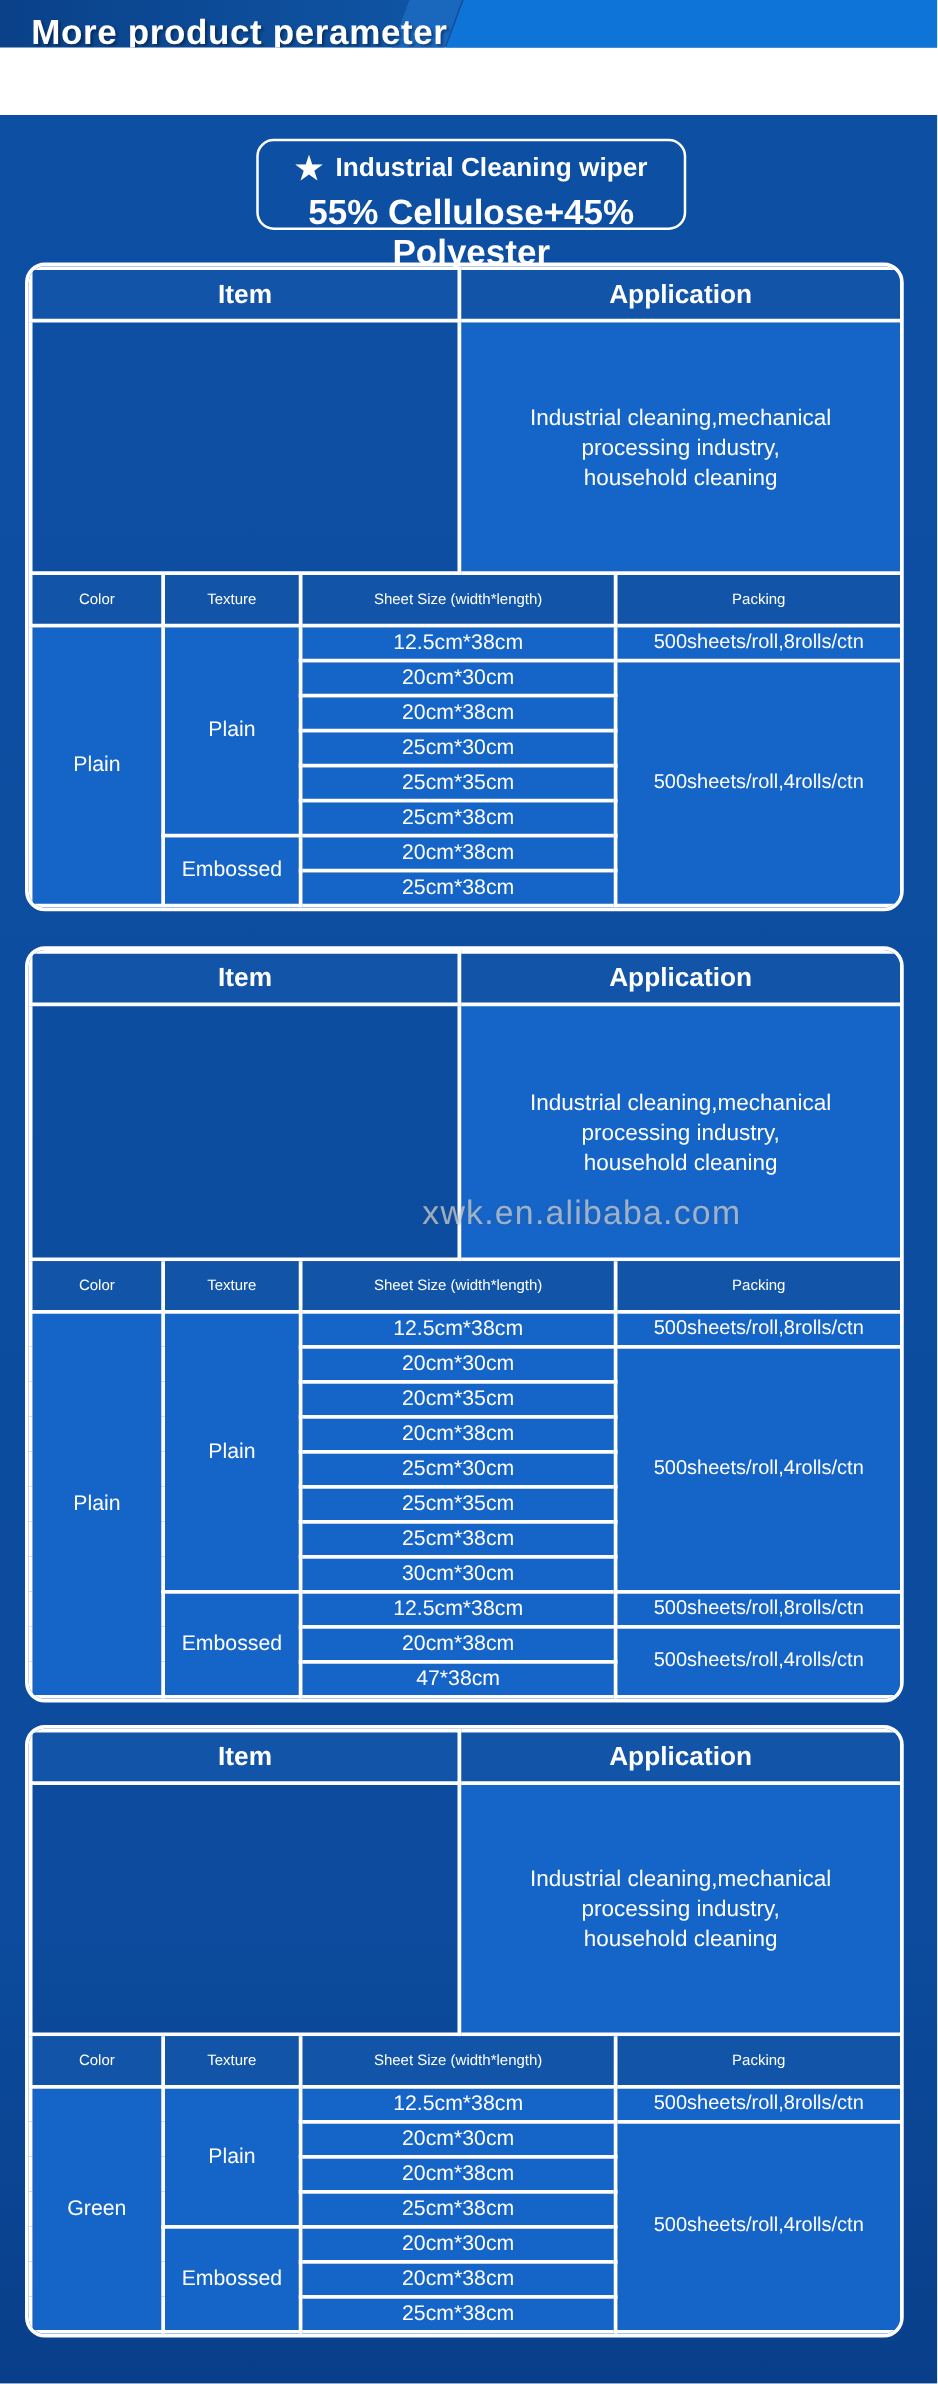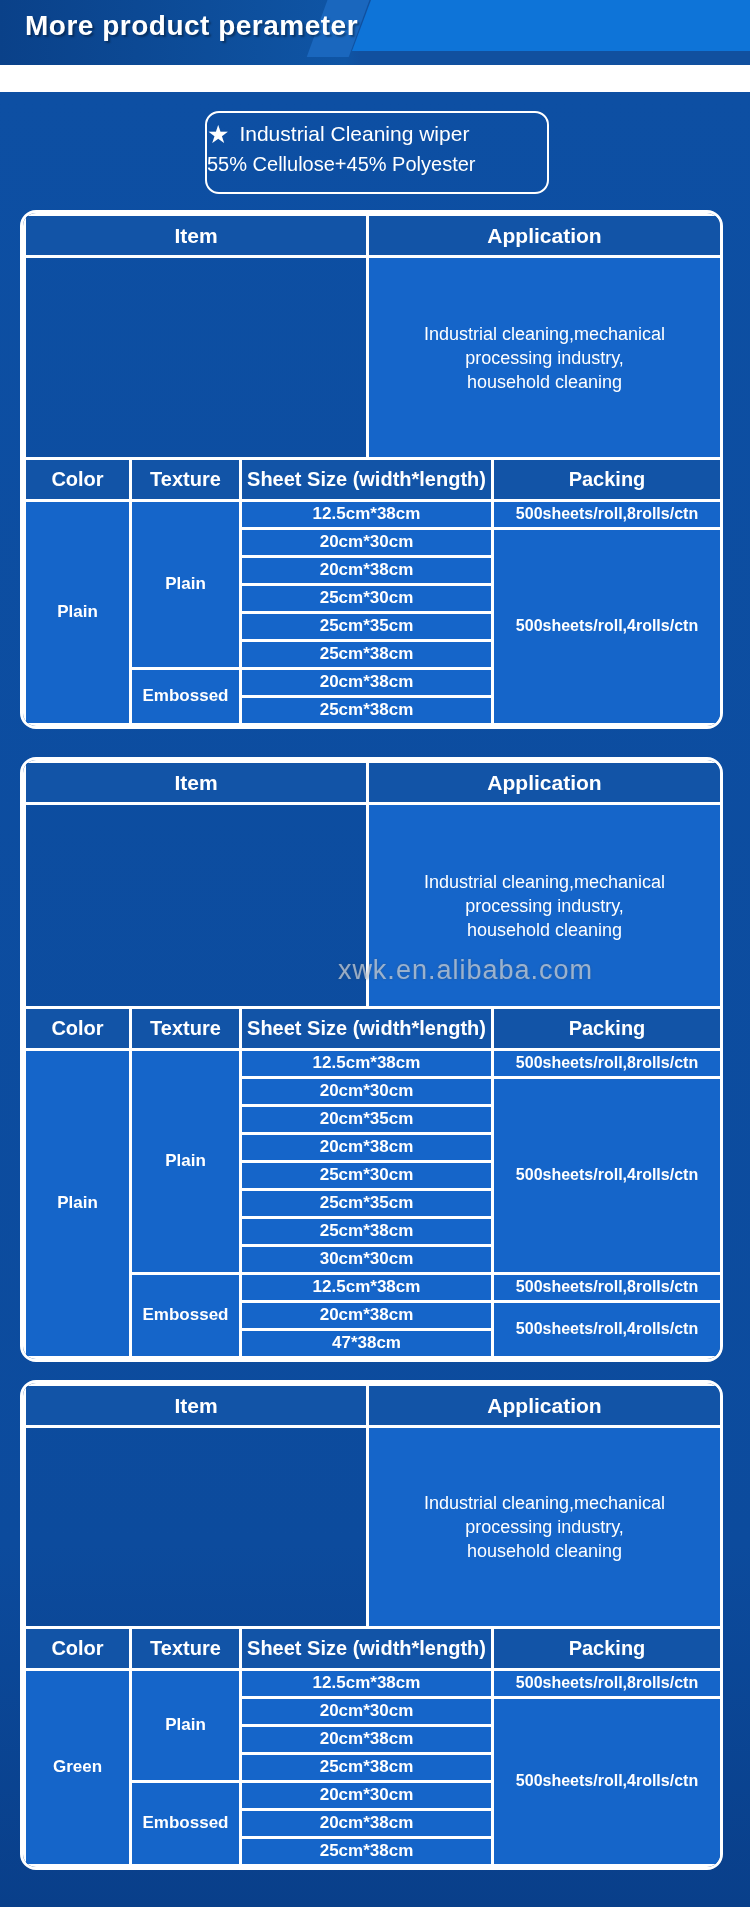--- a/index.html
+++ b/index.html
@@ -2,51 +2,51 @@
 <html><head>
 <meta charset="utf-8">
 <style>
   * { box-sizing: border-box; margin: 0; padding: 0; }
   html,body { background:#ffffff; }
   .page {
     position: relative; width: 750px; height: 1907px; overflow: hidden;
     background: #ffffff; font-family: "Liberation Sans", sans-serif;
   }
   
-  .banner { position:absolute; left:0; top:0; width:750px; height:65px;
+  .banner { position:absolute; left:0; top:0; width:750px; height:38px;
     background: linear-gradient(90deg,#0a4189 0%, #0f55a5 46%, #11509f 48%);
     overflow:hidden; }
   .banner-band { position:absolute; left:318px; top:-5px; width:42px; height:62px;
     background:#1a67be; transform: skewX(-20deg); }
   .banner-right { position:absolute; left:352px; top:0; width:398px; height:51px;
     background:#0e74d8; clip-path: polygon(19px 0, 100% 0, 100% 100%, 0 100%); }
   .banner-title { position:absolute; left:25px; top:0; line-height:51px;
     font-size:28px; font-weight:bold; color:#ffffff; letter-spacing:0.5px;
     text-shadow: 2px 2px 2px rgba(0,0,0,0.35); z-index:2; }
   
   .main { position:absolute; left:0; top:92px; width:750px; height:1815px;
     background: linear-gradient(180deg,#0d4fa3 0%, #0c4b9d 80%, #093f8a 100%); }
   
-  .badge { position:absolute; left:205px; top:19px; width:344px; height:83px;
-    border:2px solid #ffffff; border-radius:14px; color:#fff; text-align:left;
-    padding-top:7px; }
+  .badge { position:absolute; left:205px; top:19px; width:344px; height:73px;
+    border:2px solid #ffffff; border-radius:14px; color:#fff; text-align:center;
+    padding-top:7px;font-weight:bold; }
   .badge-line1 { font-size:21px; }
   .badge-star { font-size:25px; vertical-align:-2px; margin-right:10px; }
-  .badge-line2 { font-size:20px; margin-top:4px; }
+  .badge-line2 { font-size:28px; margin-top:4px; }
   
   .block { position:absolute; left:20px; width:703px;
     border:3px solid #ffffff; border-radius:16px; overflow:hidden; }
   table.tbl { border-collapse:collapse; width:697px; table-layout:fixed; }
   .tbl th, .tbl td { border:3px solid #ffffff; color:#ffffff; text-align:center;
     overflow:hidden; }
   .hdr th { background:#1254a7; height:42px; font-size:21px; font-weight:bold; }
-  .spec-hdr th { background:#1254a7; height:40px; font-size:20px; font-weight:bold;
+  .spec-hdr th { background:#1254a7; height:40px; font-size:12px; font-weight:normal;
     border-top:none; }
   .app-cell { background:#1565c9; font-size:18px; line-height:24px; }
-  .dr td { background:#1565c9; height:28px; font-size:17px; font-weight:bold; }
+  .dr td { background:#1565c9; height:28px; font-size:17px; font-weight:normal; }
   .photo-cell { padding:0; }
   .photo { position:relative; width:100%; height:100%; overflow:hidden; }
   .photo-a { background: linear-gradient(180deg,#b2b6bd 0%, #c9cdd2 55%, #dadde1 100%); }
   .photo-b { background: linear-gradient(180deg,#ccd2d8 0%, #dde2e6 60%, #e8ebee 100%); }
   .photo-c { background: linear-gradient(180deg,#a9aeb3 0%, #c0c4c8 55%, #d2d5d8 100%); }
   
   .art { position:absolute; }
   .rbody { position:absolute; }
   
   .watermark { position:absolute; left:170px; top:195px; width:400px; text-align:right;

